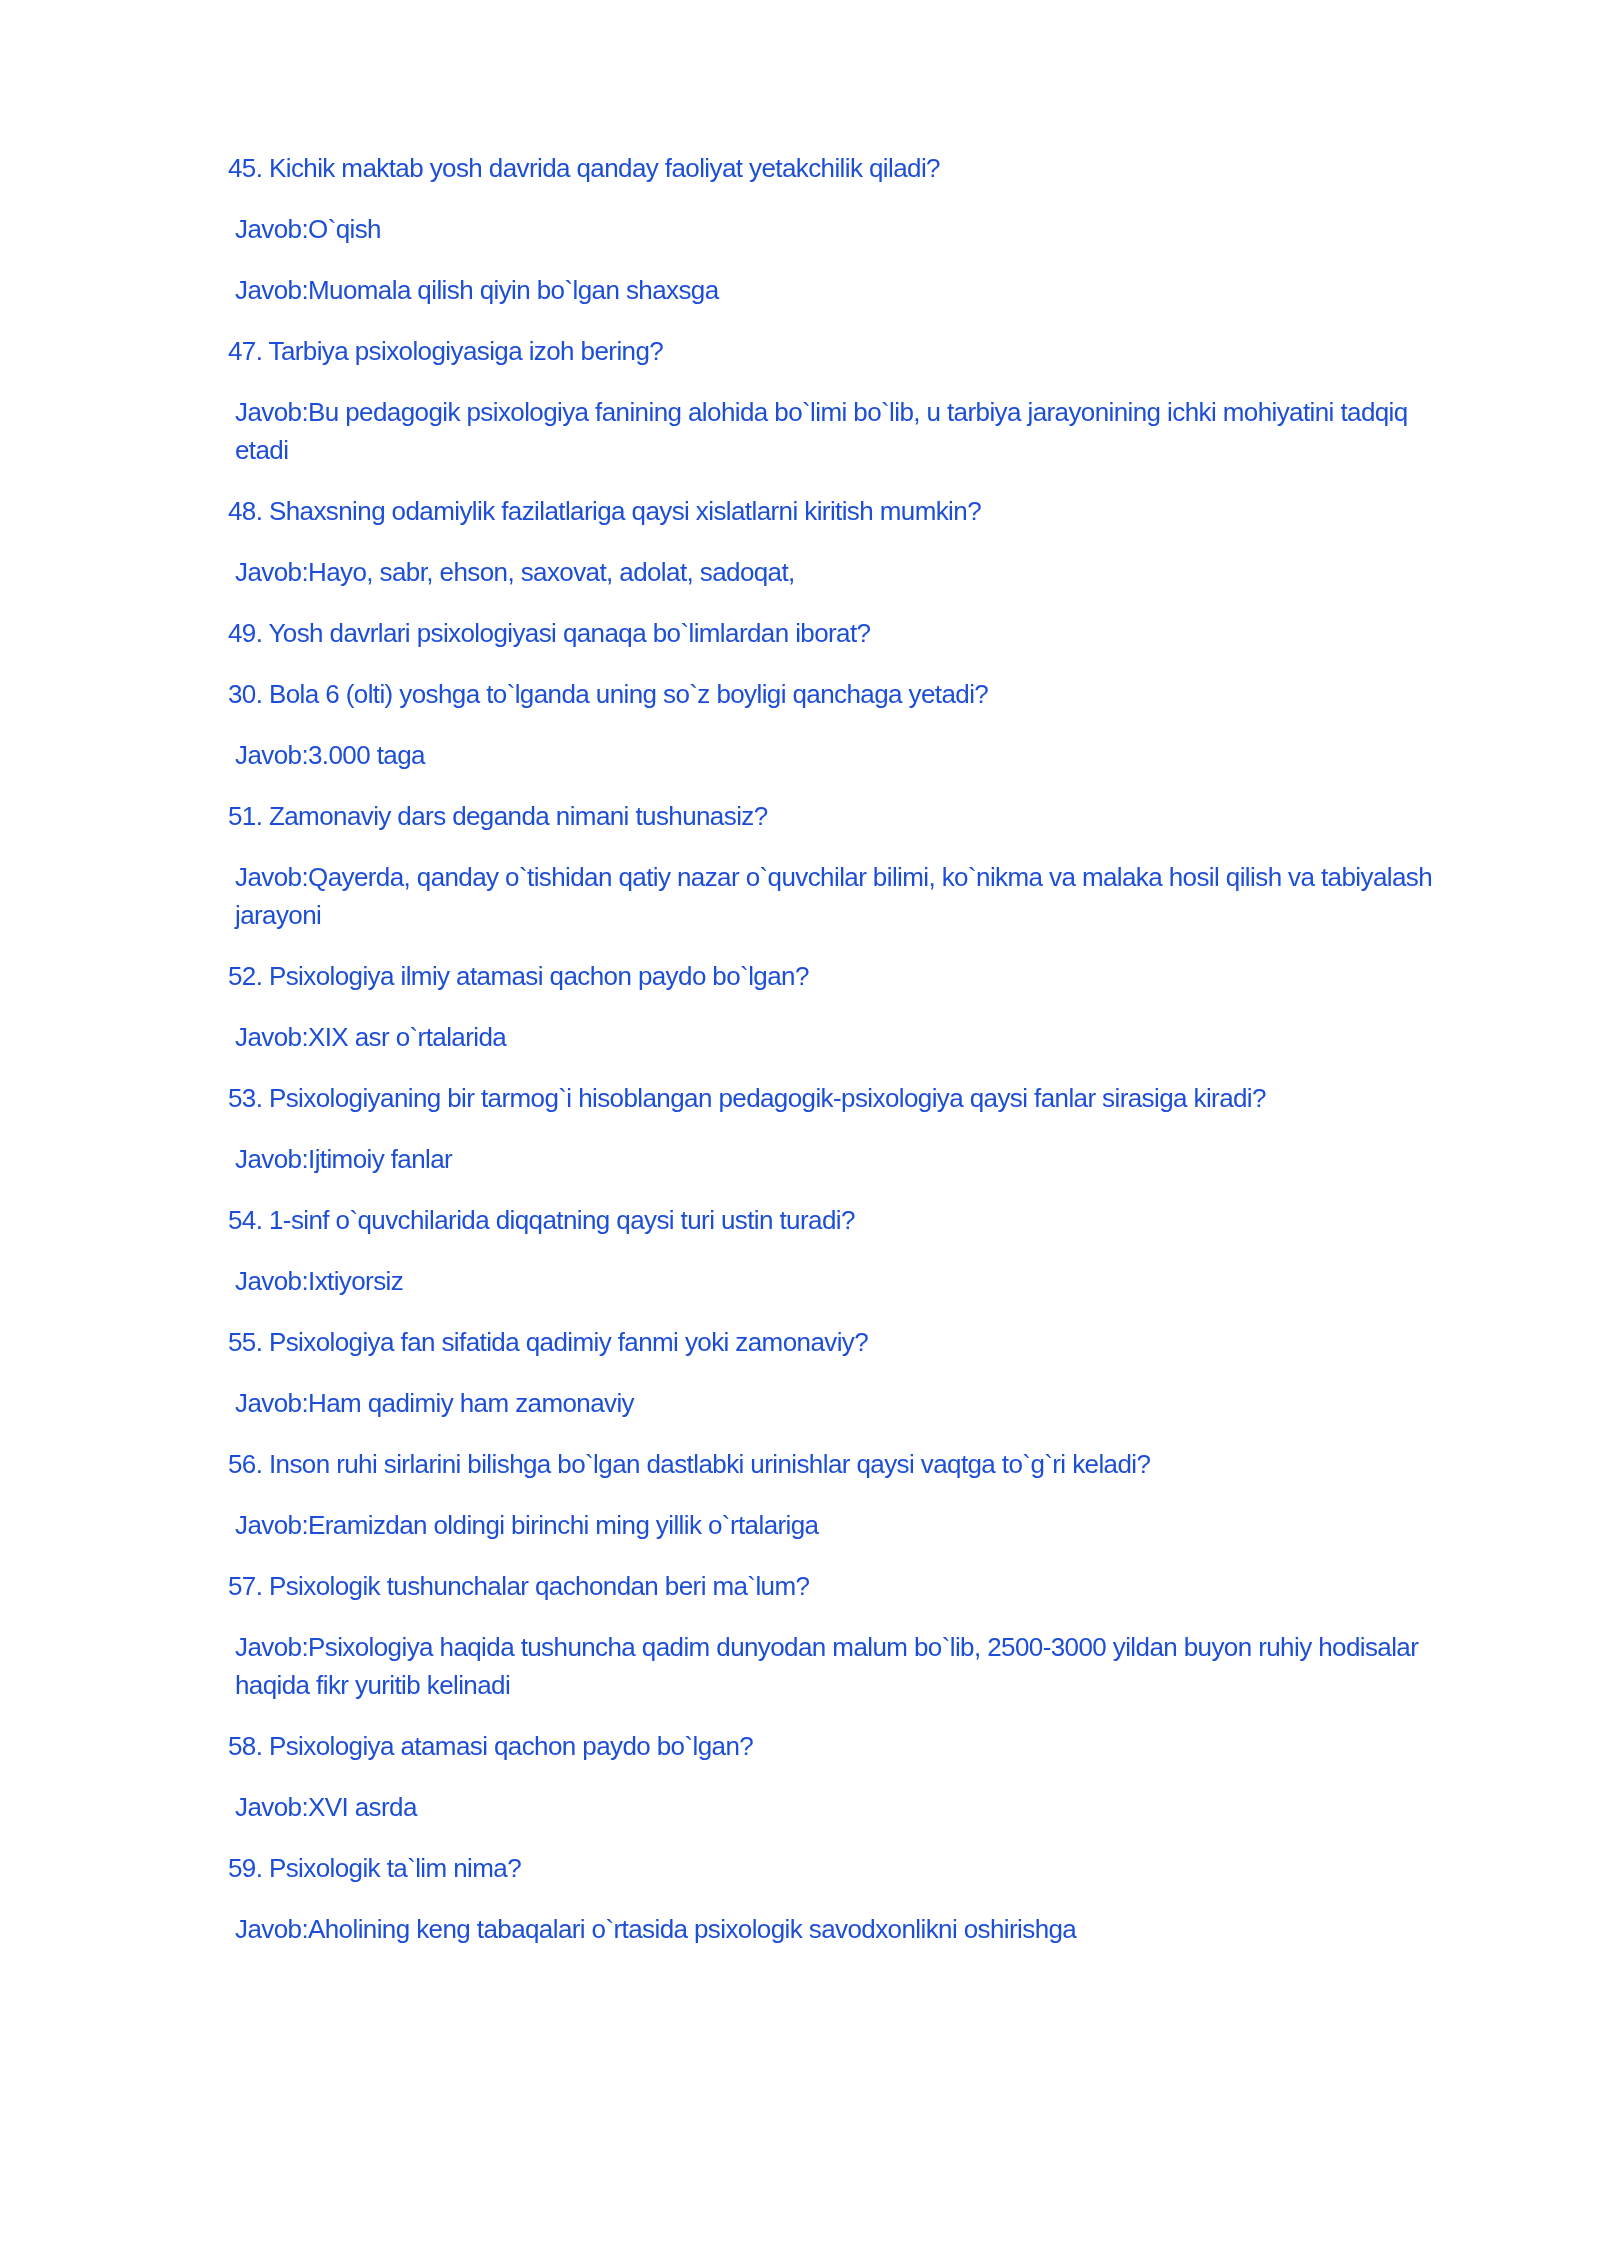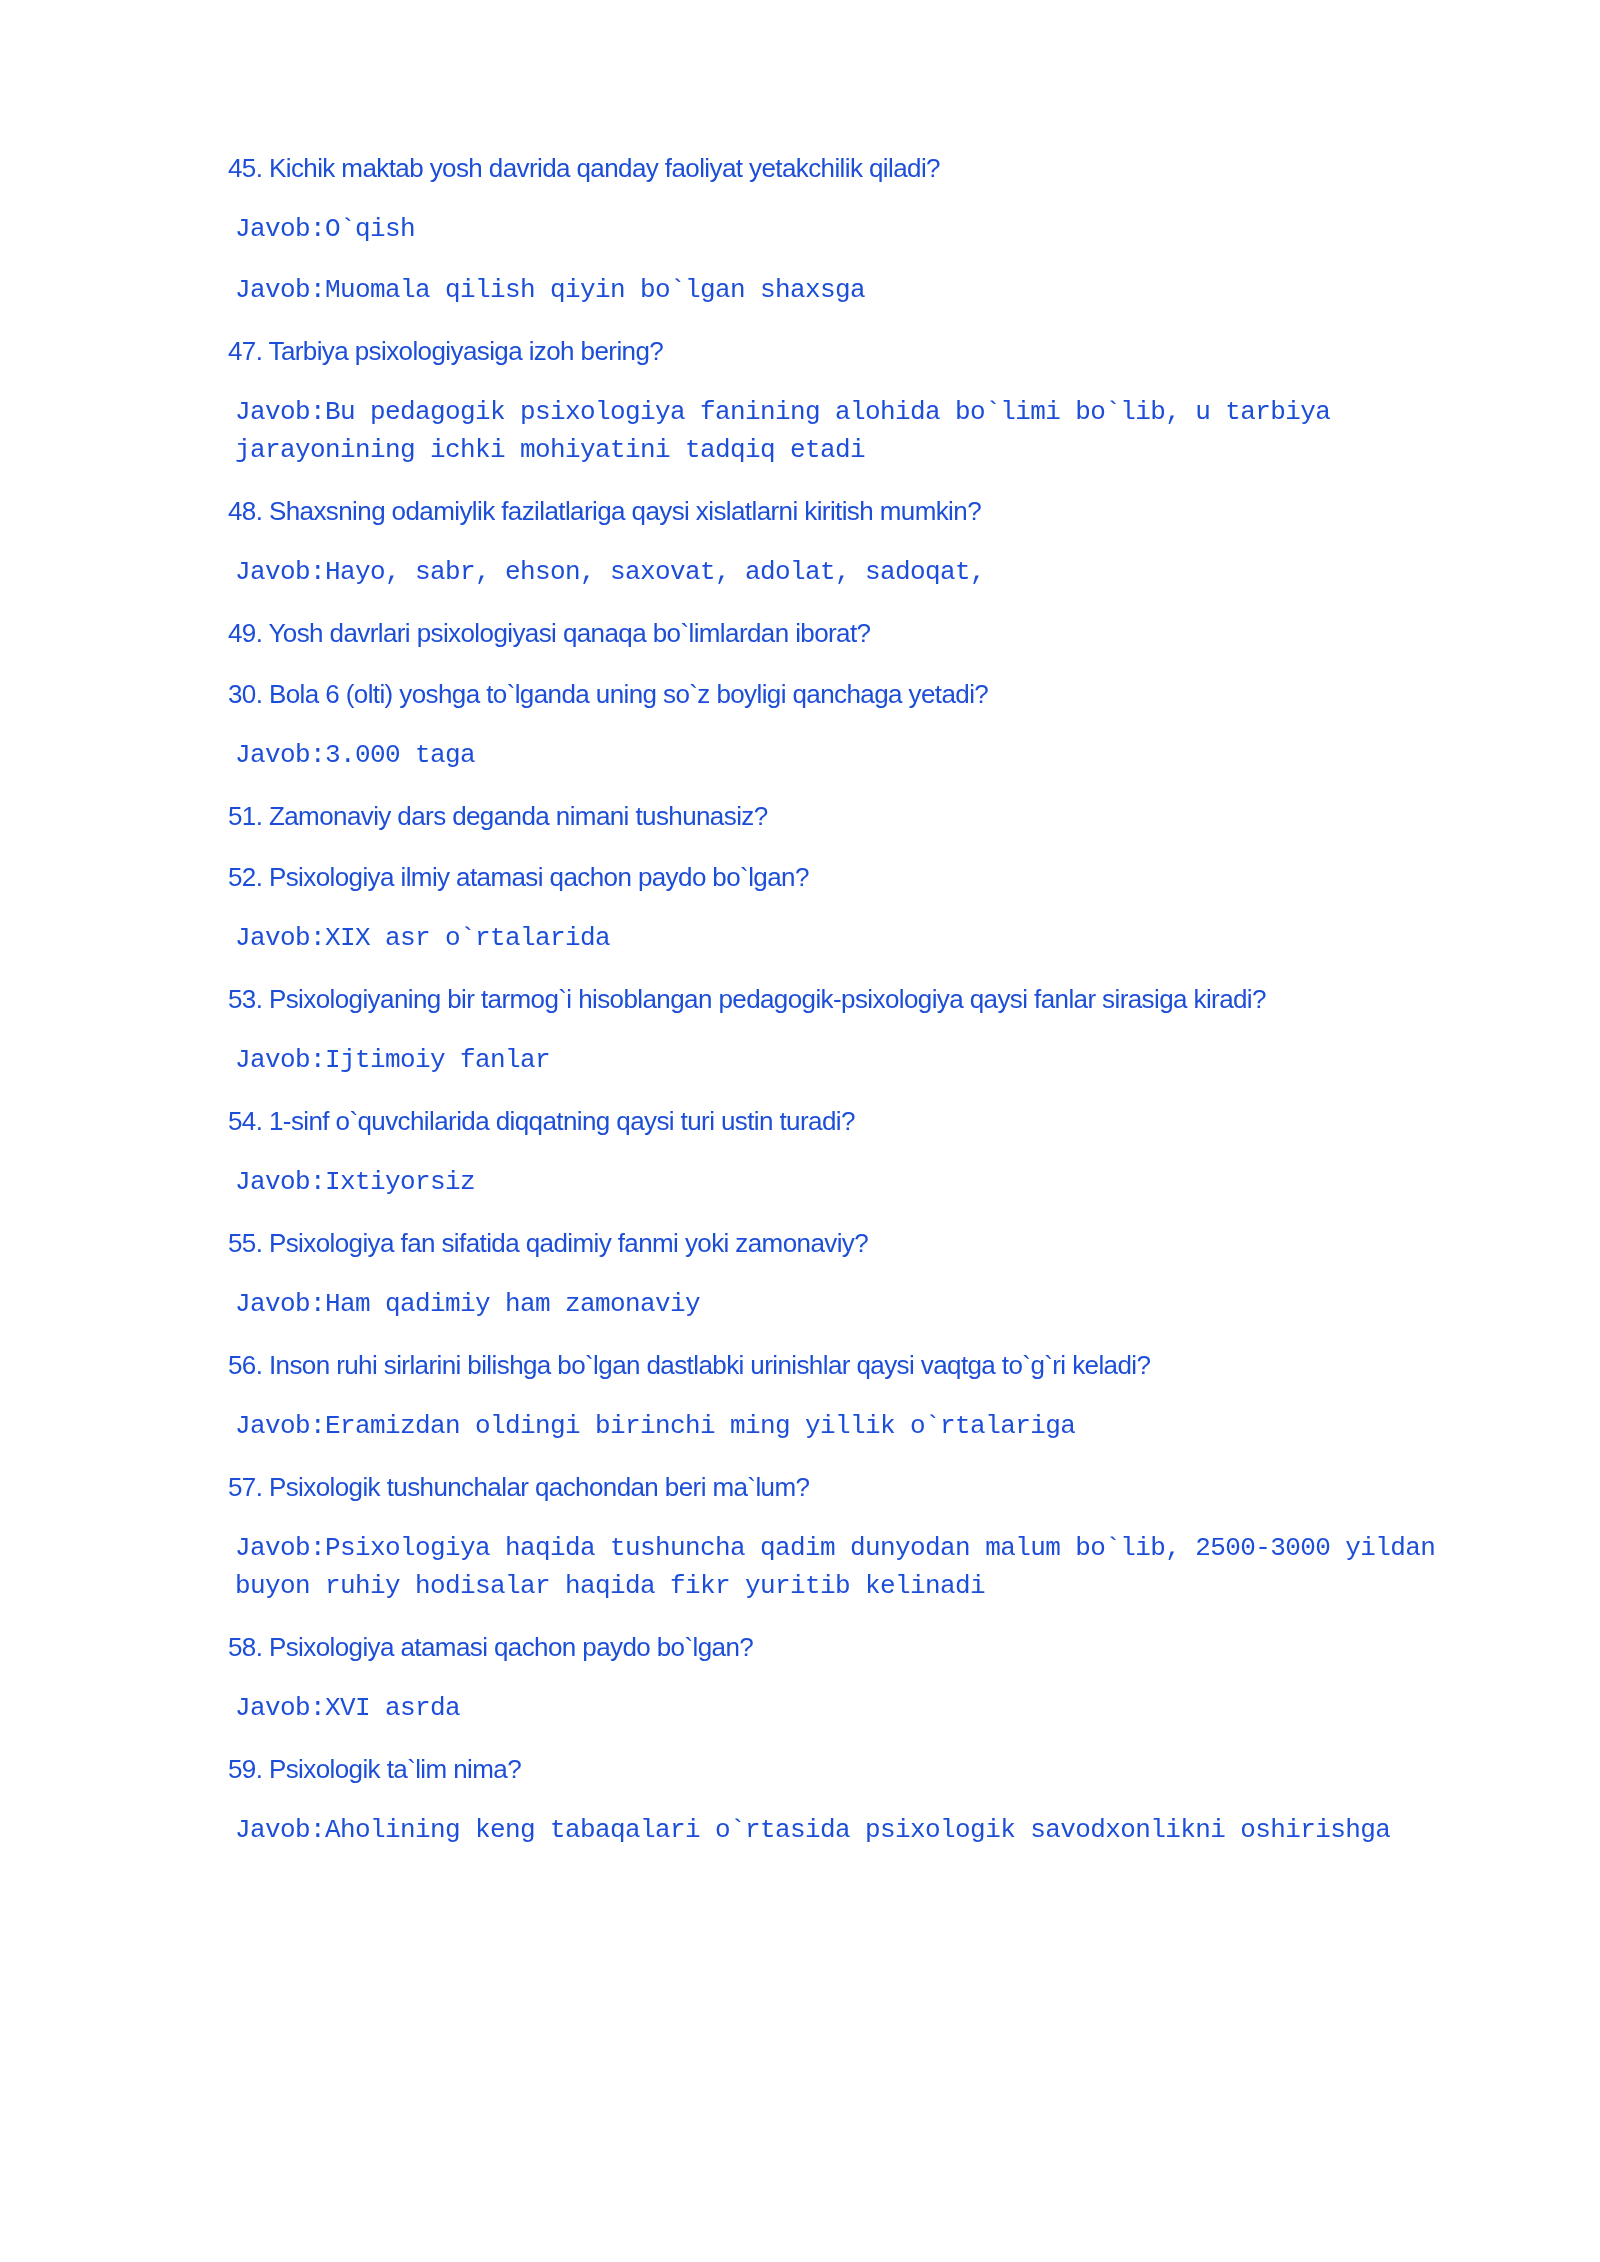--- a/index.html
+++ b/index.html
@@ -23,39 +23,39 @@
     letter-spacing: -0.6px;
     line-height: 38px;
     color: #1d4ed8;
     -webkit-font-smoothing: antialiased;
   }
   .doc-content p {
     margin: 0 0 23px 0;
   }
   .doc-content p.answer {
     padding-left: 7px;
-    font-family: Liberation Mono, monospace;
   }
 </style>
 </head>
 <body>
 
 <div class="page">
   <div class="doc-content">
       <p class="question">45. Kichik maktab yosh davrida qanday faoliyat yetakchilik qiladi?</p>
       <p class="answer">Javob:O`qish</p>
       <p class="answer">Javob:Muomala qilish qiyin bo`lgan shaxsga</p>
       <p class="question">47. Tarbiya psixologiyasiga izoh bering?</p>
       <p class="answer">Javob:Bu pedagogik psixologiya fanining alohida bo`limi bo`lib, u tarbiya jarayonining ichki mohiyatini tadqiq etadi</p>
       <p class="question">48. Shaxsning odamiylik fazilatlariga qaysi xislatlarni kiritish mumkin?</p>
       <p class="answer">Javob:Hayo, sabr, ehson, saxovat, adolat, sadoqat,</p>
       <p class="question">49. Yosh davrlari psixologiyasi qanaqa bo`limlardan iborat?</p>
       <p class="question">30. Bola 6 (olti) yoshga to`lganda uning so`z boyligi qanchaga yetadi?</p>
       <p class="answer">Javob:3.000 taga</p>
       <p class="question">51. Zamonaviy dars deganda nimani tushunasiz?</p>
+      <p class="answer">Javob:Qayerda, qanday o`tishidan qatiy nazar o`quvchilar bilimi, ko`nikma va malaka hosil qilish va tabiyalash jarayoni</p>
       <p class="question">52. Psixologiya ilmiy atamasi qachon paydo bo`lgan?</p>
       <p class="answer">Javob:XIX asr o`rtalarida</p>
       <p class="question">53. Psixologiyaning bir tarmog`i hisoblangan pedagogik-psixologiya qaysi fanlar sirasiga kiradi?</p>
       <p class="answer">Javob:Ijtimoiy fanlar</p>
       <p class="question">54. 1-sinf o`quvchilarida diqqatning qaysi turi ustin turadi?</p>
       <p class="answer">Javob:Ixtiyorsiz</p>
       <p class="question">55. Psixologiya fan sifatida qadimiy fanmi yoki zamonaviy?</p>
       <p class="answer">Javob:Ham qadimiy ham zamonaviy</p>
       <p class="question">56. Inson ruhi sirlarini bilishga bo`lgan dastlabki urinishlar qaysi vaqtga to`g`ri keladi?</p>
       <p class="answer">Javob:Eramizdan oldingi birinchi ming yillik o`rtalariga</p>

